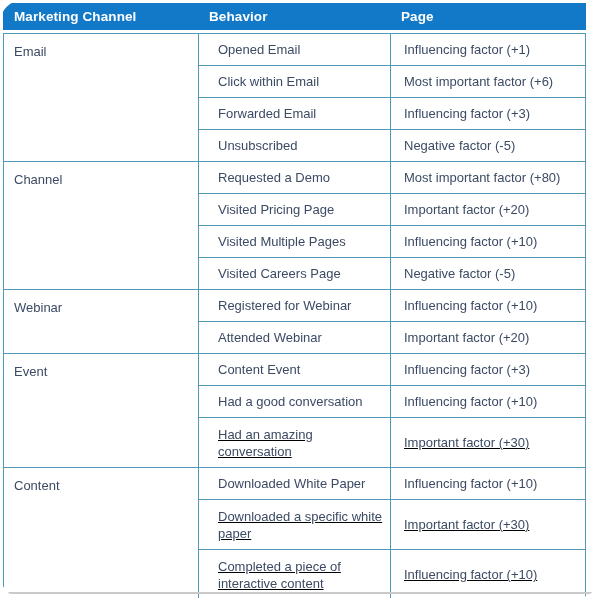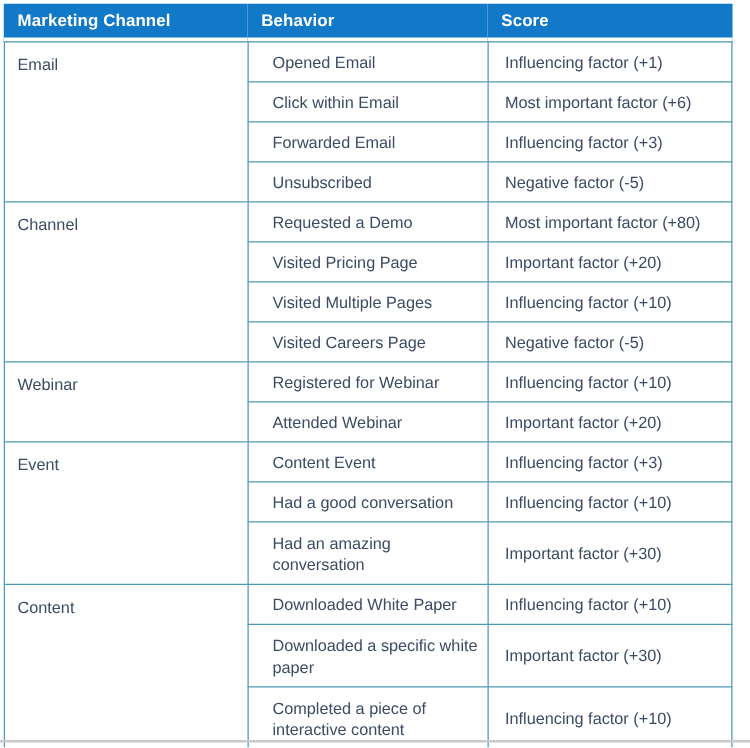--- a/index.html
+++ b/index.html
@@ -14,20 +14,21 @@
     margin: 0; padding: 0;
     width: 600px; height: 598px;
     background: #ffffff;
     font-family: "Liberation Sans", sans-serif;
   }
   .page {
     position: relative;
     width: 600px; height: 598px;
     background: #ffffff;
     overflow: hidden;
+    border-radius: 23px;
   }
   table.scoring-table {
     position: absolute;
     left: 3px; top: 3px;
     width: 583px;
     border-collapse: separate;
     border-spacing: 0;
     table-layout: fixed;
     border-bottom: 1.5px solid var(--border-color);
   }
@@ -56,21 +57,21 @@
     vertical-align: middle;
     overflow: hidden;
   }
   td.score-cell { border-right: 1.5px solid var(--border-color); padding-left: 13px; margin-top: 40px; }
   td.channel-cell {
     vertical-align: top;
     padding-top: 9px;
     padding-left: 10px;
   }
   tr.body-row { height: 32px; }
-  tr.body-row.tall { height: 50px; }
+  tr.body-row.tall { height: 50px; text-decoration: underline; }
   .bottom-line {
     position: absolute;
     left: 0; top: 592px;
     width: 600px; height: 2px;
     background: var(--divider-gray);
   }
 </style>
 </head>
 <body>
 
@@ -78,21 +79,21 @@
   <table class="scoring-table">
     <colgroup>
       <col class="c1">
         <col class="c2">
         <col class="c3">
     </colgroup>
     <thead>
       <tr class="header-row">
         <th>Marketing Channel</th>
         <th>Behavior</th>
-        <th>Score</th>
+        <th>Page</th>
       </tr>
     </thead>
     <tbody id="table-body">
         <tr class="body-row">
           <td class="channel-cell" rowspan="4">Email</td>
           <td class="behavior-cell">Opened Email</td>
           <td class="score-cell">Influencing factor (+1)</td>
         </tr>
         <tr class="body-row">
           <td class="behavior-cell">Click within Email</td>

